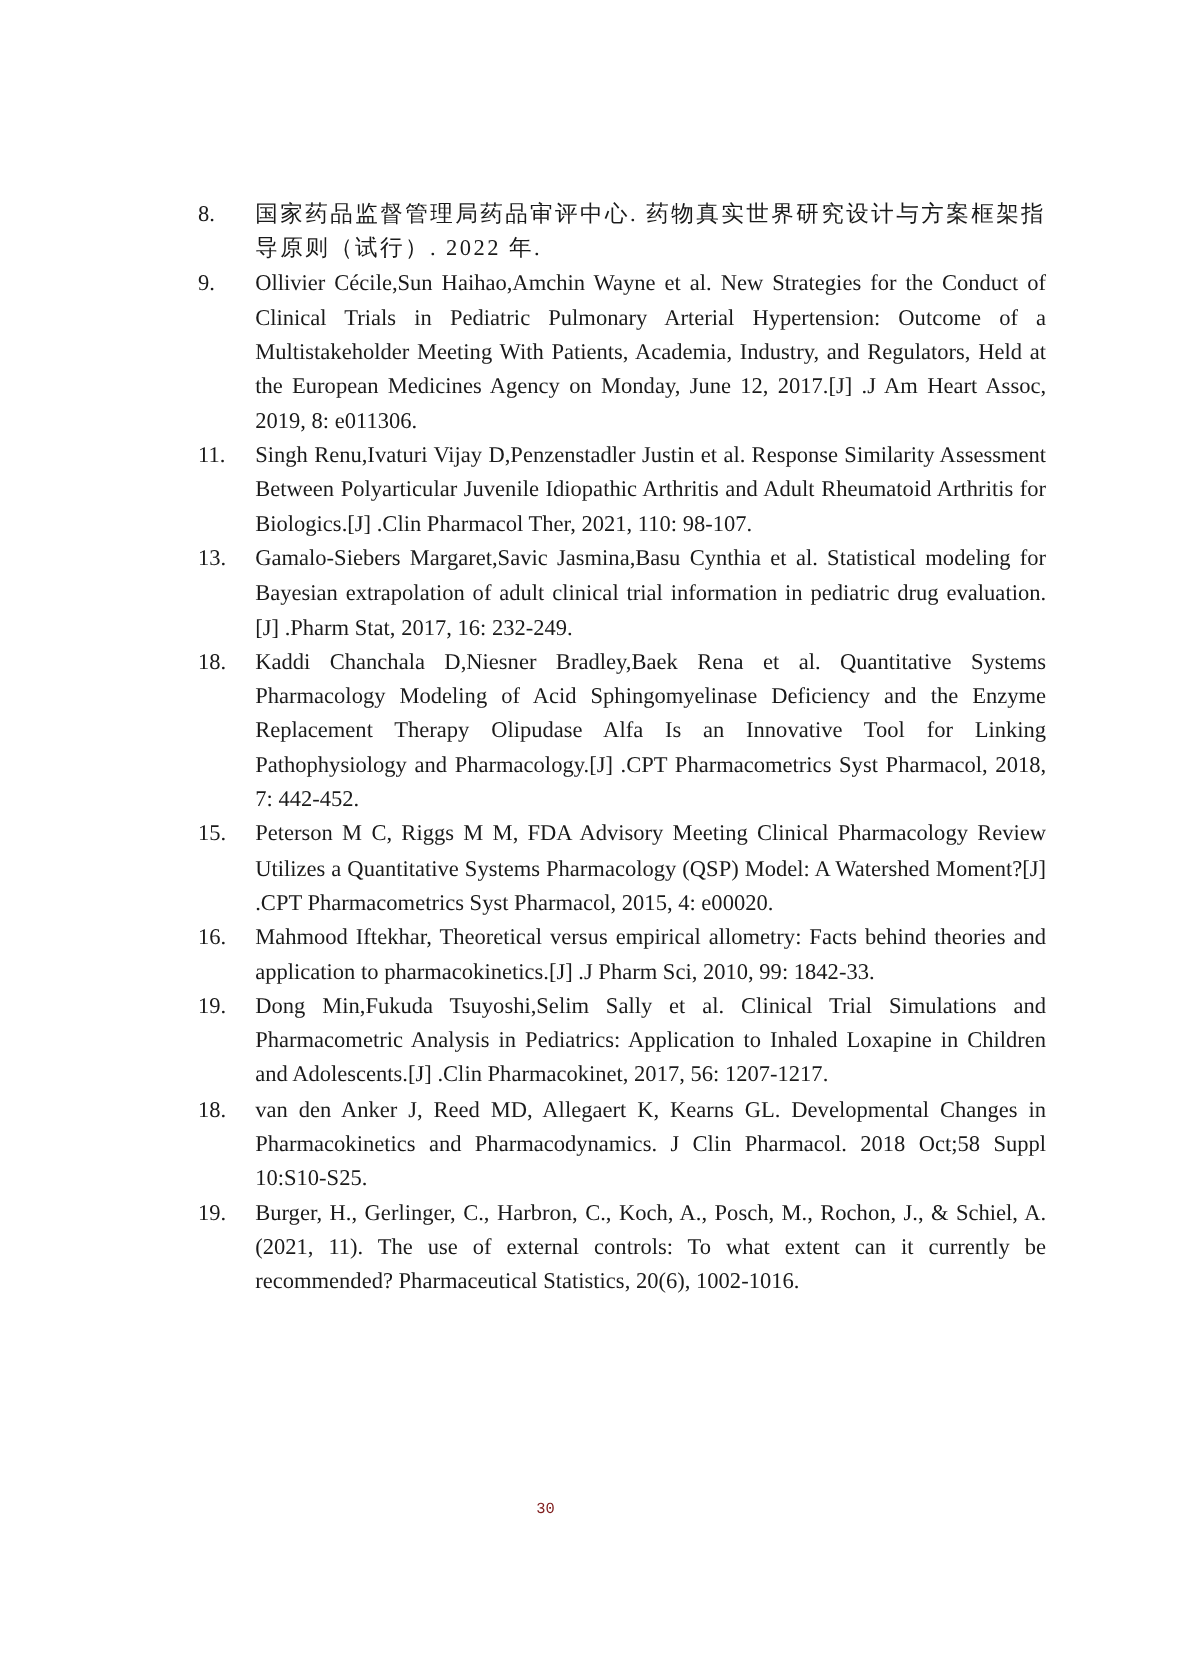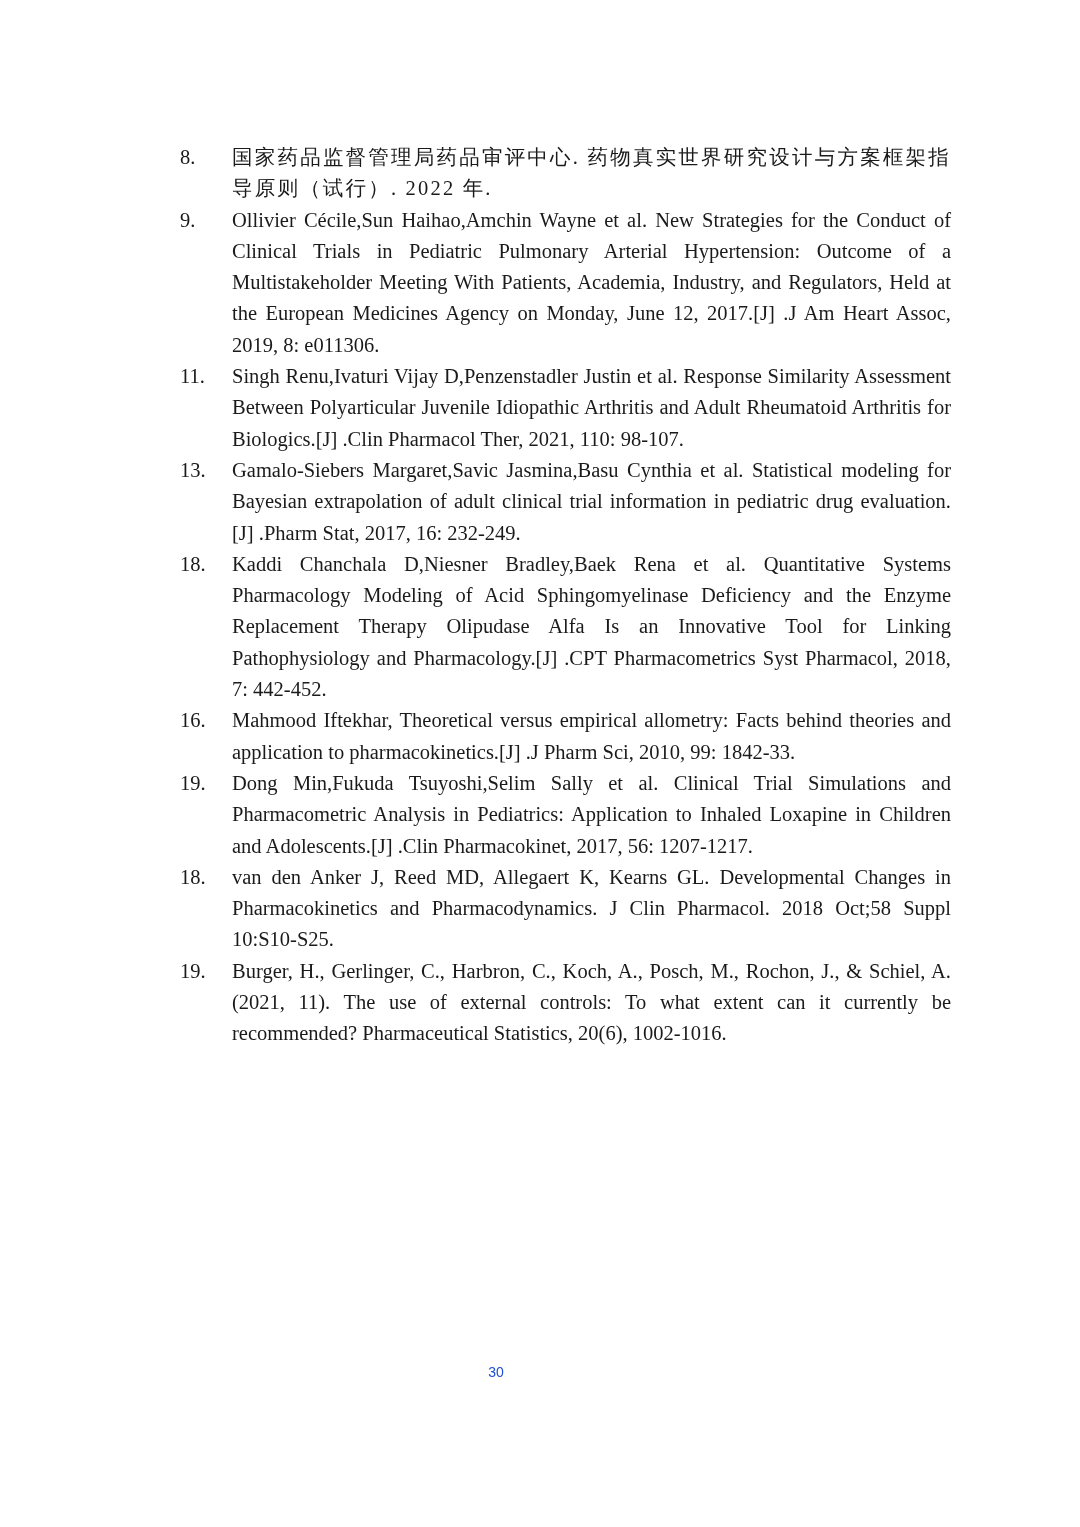--- a/index.html
+++ b/index.html
@@ -45,30 +45,31 @@
       top: 0;
       width: 50px;
     }
     .ref-text {
       display: block;
       text-align: justify;
       text-justify: inter-word;
     }
     .ref-text.cjk {
       letter-spacing: 2.2px;
+      margin-top: 38px;
     }
     .page-number {
       position: absolute;
       left: 0;
       width: 992px;
       top: 1364px;
       text-align: center;
-      font-family: Liberation Sans, sans-serif;
+      font-family: Liberation Mono, monospace;
       font-size: 14px;
-      color: #1d4ed8;
+      color: #7f1d1d;
     }
   </style>
 </head>
 <body>
 
 <div class="page">
   <ol class="refs">
     <li class="ref">
       <span class="ref-num">8.</span>
       <span class="ref-text cjk">国家药品监督管理局药品审评中心. 药物真实世界研究设计与方案框架指导原则（试行）. 2022 年.</span>
@@ -83,20 +84,24 @@
     </li>
     <li class="ref">
       <span class="ref-num">13.</span>
       <span class="ref-text">Gamalo-Siebers Margaret,Savic Jasmina,Basu Cynthia et al. Statistical modeling for Bayesian extrapolation of adult clinical trial information in pediatric drug evaluation.[J] .Pharm Stat, 2017, 16: 232-249.</span>
     </li>
     <li class="ref">
       <span class="ref-num">18.</span>
       <span class="ref-text">Kaddi Chanchala D,Niesner Bradley,Baek Rena et al. Quantitative Systems Pharmacology Modeling of Acid Sphingomyelinase Deficiency and the Enzyme Replacement Therapy Olipudase Alfa Is an Innovative Tool for Linking Pathophysiology and Pharmacology.[J] .CPT Pharmacometrics Syst Pharmacol, 2018, 7: 442-452.</span>
     </li>
     <li class="ref">
+      <span class="ref-num">15.</span>
+      <span class="ref-text">Peterson M C, Riggs M M, FDA Advisory Meeting Clinical Pharmacology Review Utilizes a Quantitative Systems Pharmacology (QSP) Model: A Watershed Moment?[J] .CPT Pharmacometrics Syst Pharmacol, 2015, 4: e00020.</span>
+    </li>
+    <li class="ref">
       <span class="ref-num">16.</span>
       <span class="ref-text">Mahmood Iftekhar, Theoretical versus empirical allometry: Facts behind theories and application to pharmacokinetics.[J] .J Pharm Sci, 2010, 99: 1842-33.</span>
     </li>
     <li class="ref">
       <span class="ref-num">19.</span>
       <span class="ref-text">Dong Min,Fukuda Tsuyoshi,Selim Sally et al. Clinical Trial Simulations and Pharmacometric Analysis in Pediatrics: Application to Inhaled Loxapine in Children and Adolescents.[J] .Clin Pharmacokinet, 2017, 56: 1207-1217.</span>
     </li>
     <li class="ref">
       <span class="ref-num">18.</span>
       <span class="ref-text">van den Anker J, Reed MD, Allegaert K, Kearns GL. Developmental Changes in Pharmacokinetics and Pharmacodynamics. J Clin Pharmacol. 2018 Oct;58 Suppl 10:S10-S25.</span>

